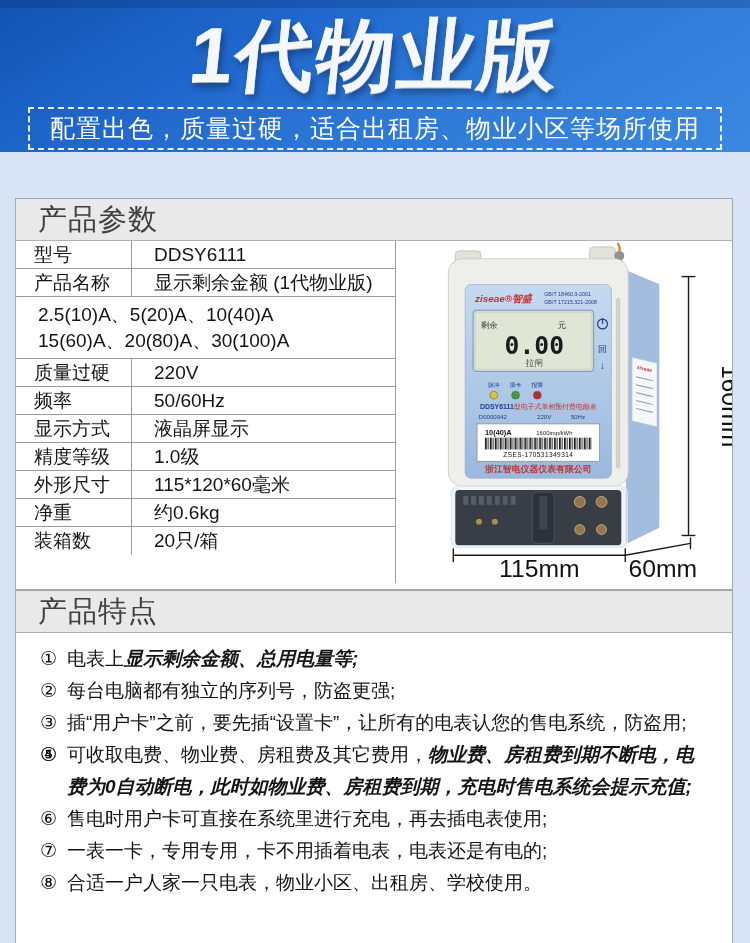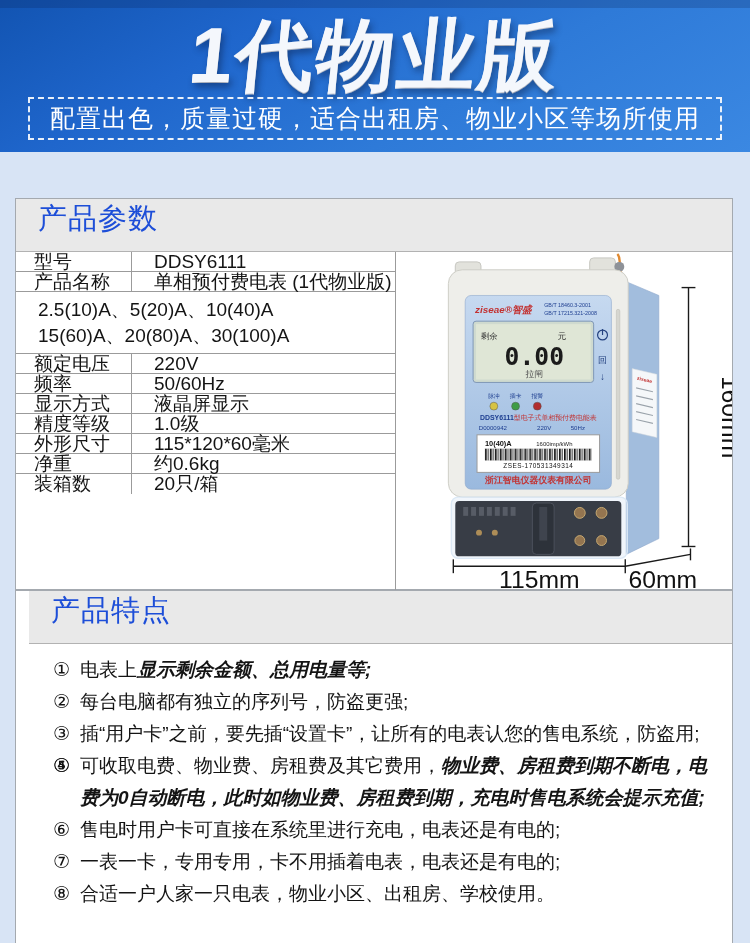--- a/index.html
+++ b/index.html
@@ -18,42 +18,42 @@
   }
   .banner-top-strip{position:absolute;left:0;top:0;width:100%;height:8px;background:rgba(8,30,80,.22);}
   .banner-title{
     position:absolute;left:0;top:4px;width:100%;text-align:center;
     font-size:78px;font-weight:bold;letter-spacing:3px;color:#f4f7fc;
     transform:skewX(-6deg);
     text-shadow:3px 5px 7px rgba(8,25,60,.45), 0 1px 0 #ffffff;
     white-space:nowrap;
   }
   .banner-sub{
-    position:absolute;top:97px;left:50%;transform:translateX(-50%);
+    position:absolute;top:107px;left:50%;transform:translateX(-50%);
     border:2px dashed rgba(255,255,255,.9);
     padding:3px 20px;font-size:25px;color:#ffffff;white-space:nowrap;letter-spacing:1px;
   }
 
   
   .card{
     position:absolute;left:15px;width:718px;background:#ffffff;
     border:1px solid #a4a9af;box-sizing:border-box;
   }
   .params-card{top:198px;height:392px;}
-  .features-card{top:590px;height:353px;border-bottom:none;padding-left:13px;}
+  .features-card{top:590px;height:353px;border-bottom:none;}
   .sec-header{
-    height:53px;background:#e9e9e9;border-bottom:1px solid #b2b2b2;
-    display:flex;align-items:flex-start;padding-left:22px;box-sizing:border-box;
-    font-size:29px;color:#1d4ed8;letter-spacing:1px;
+    height:42px;background:#e9e9e9;border-bottom:1px solid #b2b2b2;
+    display:flex;align-items:flex-end;padding-left:22px;box-sizing:border-box;
+    font-size:29px;color:#404040;letter-spacing:1px;
   }
 
   
   .params-body{display:flex;height:342px;}
   .p-table{width:380px;border-right:1px solid #9b9b9b;box-sizing:border-box;}
-  .p-row{display:flex;border-bottom:1px solid #9b9b9b;height:20px;box-sizing:border-box;}
+  .p-row{display:flex;border-bottom:1px solid #9b9b9b;height:28px;box-sizing:border-box;}
   .p-row.tall{height:62px;}
   .p-row:last-child{border-bottom:none;}
   .p-label{
     width:116px;border-right:1px solid #9b9b9b;box-sizing:border-box;
     padding-left:18px;font-size:19px;display:flex;align-items:center;
   }
   .p-value{flex:1;padding-left:22px;font-size:19px;display:flex;flex-direction:column;justify-content:center;line-height:26px;}
   .figure{flex:1;position:relative;}
   .figure svg{position:absolute;inset:0;}
 
@@ -85,31 +85,31 @@
       <div class="p-table">
         <div class="p-row">
           <div class="p-label">型号</div>
           <div class="p-value">
               <span>DDSY6111</span>
             </div>
         </div>
         <div class="p-row">
           <div class="p-label">产品名称</div>
           <div class="p-value">
-              <span>单相预付费电表 (1代物业版)</span>
+              <span>显示剩余金额 (1代物业版)</span>
             </div>
         </div>
         <div class="p-row tall">
           <div class="p-value">
             <span>2.5(10)A、5(20)A、10(40)A</span>
             <span>15(60)A、20(80)A、30(100)A</span>
           </div>
         </div>
         <div class="p-row">
-          <div class="p-label">额定电压</div>
+          <div class="p-label">质量过硬</div>
           <div class="p-value">
               <span>220V</span>
             </div>
         </div>
         <div class="p-row">
           <div class="p-label">频率</div>
           <div class="p-value">
               <span>50/60Hz</span>
             </div>
         </div>
@@ -253,20 +253,20 @@
     <div class="sec-header">
       <span>产品特点</span>
     </div>
     <div class="features-body">
       <ul class="features-list">
         <li><span class="f-num">①</span><span>电表上</span><span class="f-bold">显示剩余金额、总用电量等;</span></li>
         <li><span class="f-num">②</span><span>每台电脑都有独立的序列号，防盗更强;</span><span class="f-bold"></span></li>
         <li><span class="f-num">③</span><span>插“用户卡”之前，要先插“设置卡”，让所有的电表认您的售电系统，防盗用;</span><span class="f-bold"></span></li>
         <li><span class="f-num">④</span><span class="f-bold"></span></li>
         <li><span class="f-num">⑤</span><span>可收取电费、物业费、房租费及其它费用，</span><span class="f-bold">物业费、房租费到期不断电，电费为0自动断电，此时如物业费、房租费到期，充电时售电系统会提示充值;</span></li>
-        <li><span class="f-num">⑥</span><span>售电时用户卡可直接在系统里进行充电，电表还是有电的;</span><span class="f-bold"></span></li>
+        <li><span class="f-num">⑥</span><span>售电时用户卡可直接在系统里进行充电，再去插电表使用;</span><span class="f-bold"></span></li>
         <li><span class="f-num">⑦</span><span>一表一卡，专用专用，卡不用插着电表，电表还是有电的;</span><span class="f-bold"></span></li>
         <li><span class="f-num">⑧</span><span>合适一户人家一只电表，物业小区、出租房、学校使用。</span><span class="f-bold"></span></li>
       </ul>
     </div>
   </div>
 
 </div>
 
 </body></html>

